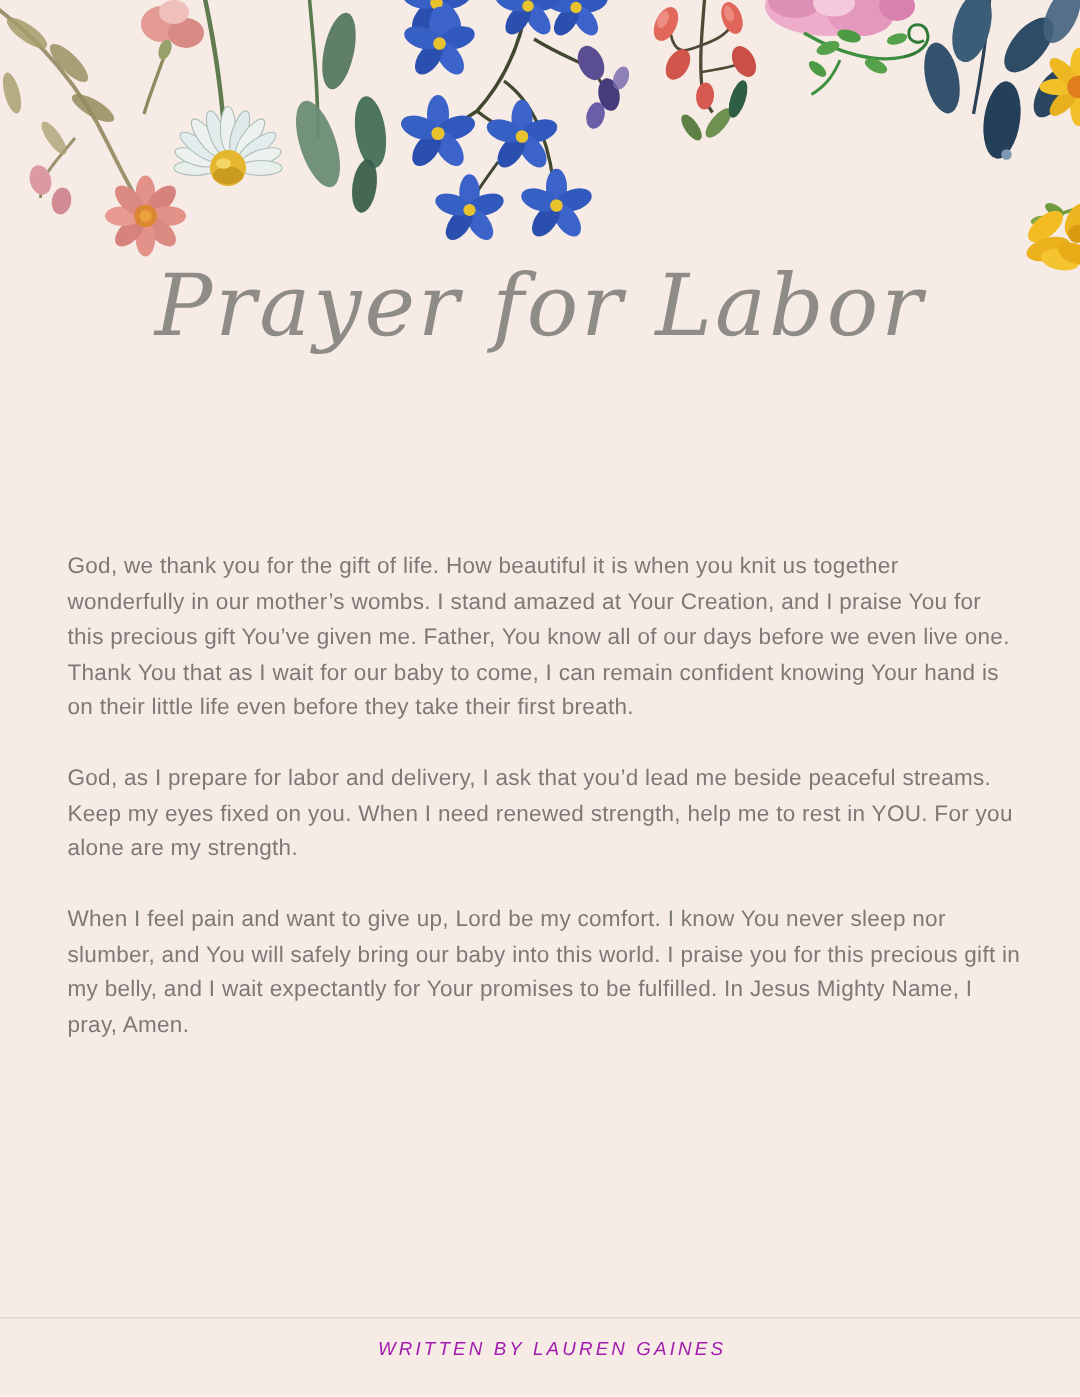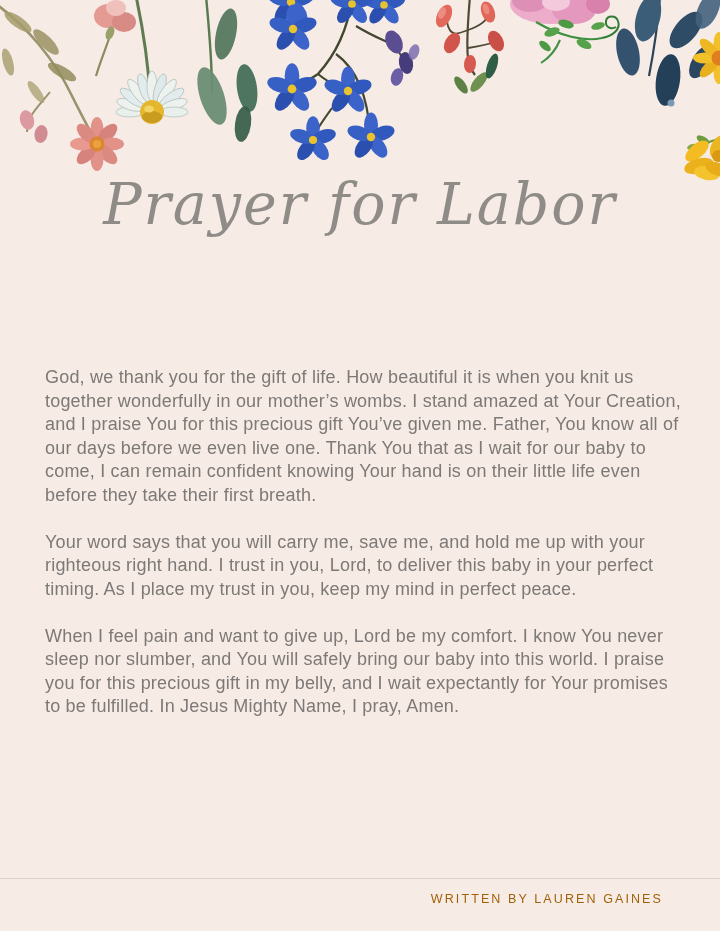--- a/index.html
+++ b/index.html
@@ -12,33 +12,33 @@
   .title{
     position:absolute;top:163px;left:0;width:720px;margin:0;
     text-align:center;
     font-family:"DejaVu Serif",serif;font-style:italic;font-weight:400;
     font-size:57px;line-height:83px;letter-spacing:2px;
     color:#8f8c88;
   }
   .title span{display:block;}
   .prayer{
     position:absolute;top:366px;left:45px;width:636px;
-    color:#7d7976;font-size:18px;line-height:23.5px;
+    color:#7d7976;font-size:15px;line-height:23.5px;
     font-weight:500;letter-spacing:.2px;
   }
   .prayer p{margin:0 0 23.5px 0;}
   .divider{
     position:absolute;top:878px;left:0;width:720px;height:1px;
     background:#ddd5d1;
   }
   .footer{
     position:absolute;top:892px;left:73px;right:57px;
-    display:flex;justify-content:flex-end;align-items:center;
-    font-size:12.5px;letter-spacing:2.1px;
-    color:#a16207;font-weight:500;
+    display:flex;justify-content:center;align-items:center;
+    font-style:italic;font-size:12.5px;letter-spacing:2.1px;
+    color:#a21caf;font-weight:500;
   }
 </style>
 </head>
 <body>
 
 <div class="page">
 
   <svg class="floral" width="720" height="192" viewBox="0 0 720 192">
     <defs>
       <g id="blueBloom">
@@ -209,21 +209,21 @@
       </g>
     </g>
   </svg>
 
   <h1 class="title">
     <span>Prayer for Labor</span>
   </h1>
 
   <div class="prayer">
     <p>God, we thank you for the gift of life. How beautiful it is when you knit us together wonderfully in our mother’s wombs. I stand amazed at Your Creation, and I praise You for this precious gift You’ve given me. Father, You know all of our days before we even live one. Thank You that as I wait for our baby to come, I can remain confident knowing Your hand is on their little life even before they take their first breath.</p>
-    <p>Your word says that you will carry me, save me, and hold me up with your righteous right hand. I trust in you, Lord, to deliver this baby in your perfect timing. As I place my trust in you, keep my mind in perfect peace.</p>
+    <p>God, as I prepare for labor and delivery, I ask that you’d lead me beside peaceful streams. Keep my eyes fixed on you. When I need renewed strength, help me to rest in YOU. For you alone are my strength.</p>
     <p>When I feel pain and want to give up, Lord be my comfort. I know You never sleep nor slumber, and You will safely bring our baby into this world. I praise you for this precious gift in my belly, and I wait expectantly for Your promises to be fulfilled. In Jesus Mighty Name, I pray, Amen.</p>
   </div>
 
   <div class="divider"></div>
   <div class="footer">
     <span>WRITTEN BY LAUREN GAINES</span>
   </div>
 
 </div>
 

